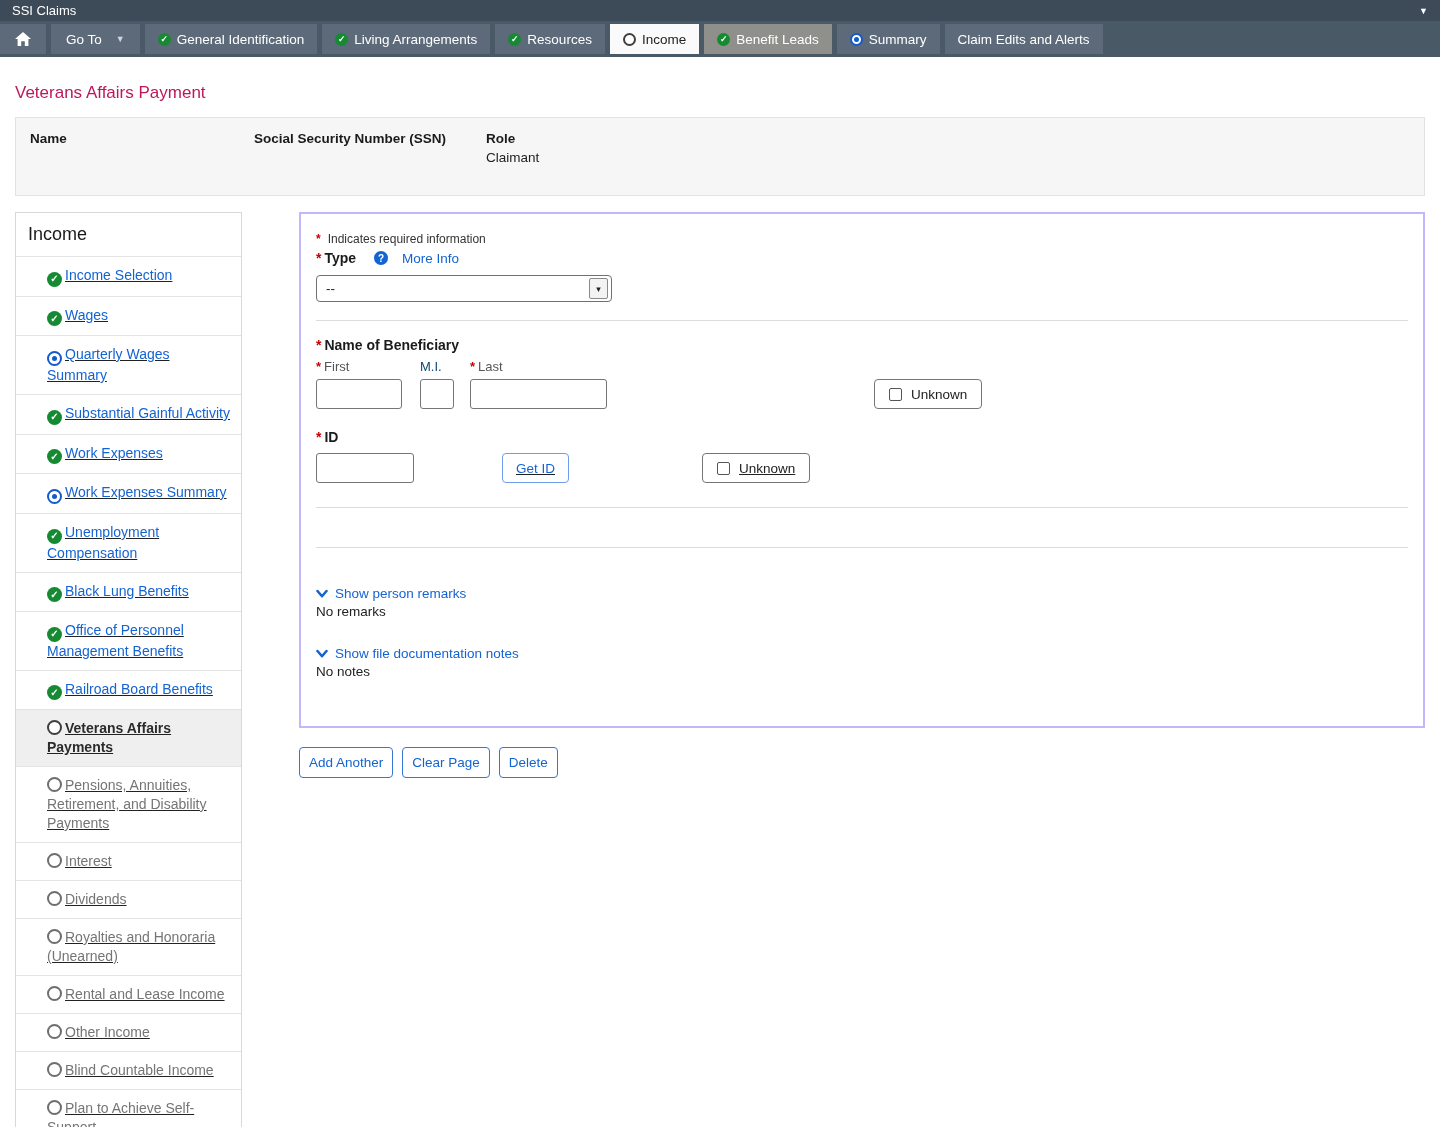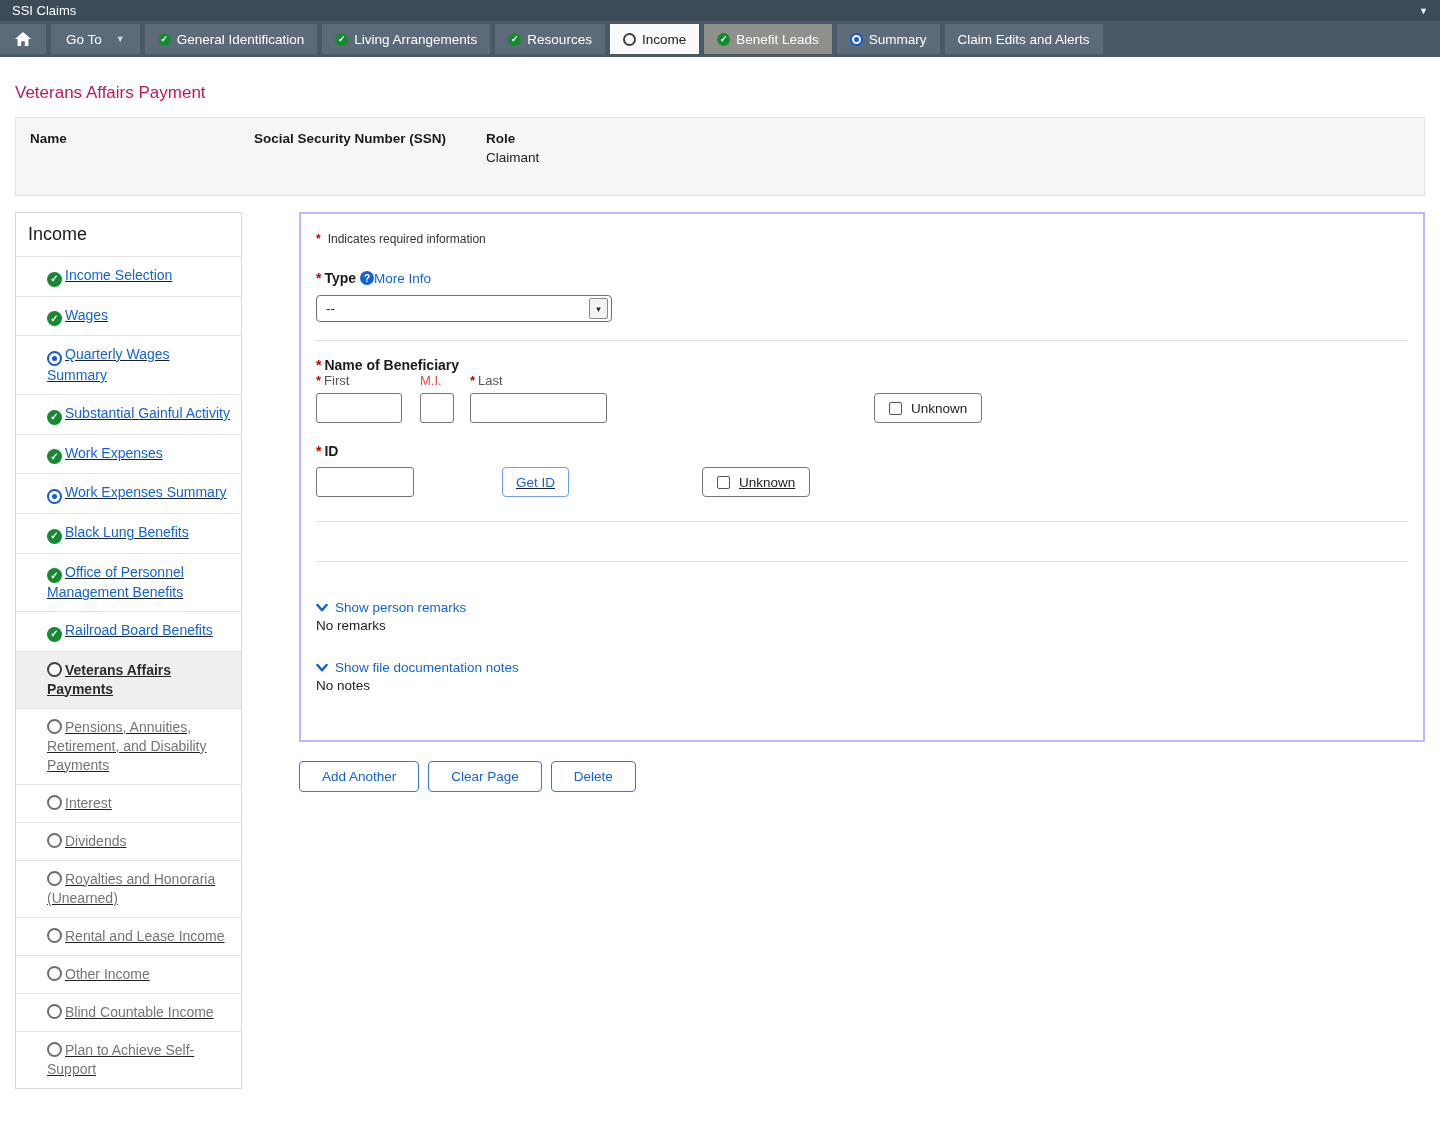--- a/index.html
+++ b/index.html
@@ -66,61 +66,61 @@
   .side-item.not-started .side-label { color: #757575; }
   .side-item.current { background: #efefef; }
   .side-item.current .side-label { color: #2b2b2b; font-weight: bold; }
   
   .main-col { flex: 1; margin-left: 57px; }
   .form-panel { border: 2px solid #c4b5fd; background: #fff; padding: 18px 15px 47px 15px; }
   .req { color: #c40000; margin-right: 3px; font-weight: bold; }
   .required-note { font-size: 12px; color: #333; }
   .required-note .req { margin-right: 7px; }
   .field-title { font-size: 14px; font-weight: bold; color: #1b1b1b; }
-  .type-row { margin-top: 24px; display: flex; align-items: center; gap: 0; }
+  .type-row { margin-top: 4px; display: flex; align-items: center; gap: 14px; }
   .help-ico {
     width: 14px; height: 14px; border-radius: 50%; background: #1463d2; color: #fff;
     font-size: 10px; font-weight: bold; display: inline-flex; align-items: center;
     justify-content: center; margin-left: 4px;
   }
   a.link { color: #1463d2; text-decoration: none; cursor: pointer; font-size: 13.5px; }
   .select {
     margin-top: 9px; width: 296px; height: 27px; border: 1px solid #707070;
     border-radius: 4px; display: flex; align-items: center; justify-content: space-between;
     padding: 0 3px 0 9px; font-size: 13.5px; cursor: pointer; background: #fff;
   }
   .sel-arrow {
     width: 19px; height: 21px; border: 1px solid #8a8a8a; background: #f3f3f3;
     border-radius: 2px; display: flex; align-items: center; justify-content: center;
     font-size: 9px; color: #222;
   }
   .divider { border: none; border-top: 1px solid #dcdcdc; margin: 0; }
   .div-1 { margin-top: 18px; }
   .sec-head { margin-top: 16px; }
-  .labels-and-fields { }
+  .labels-and-fields { margin-top: 6px; }
   .field-row { display: flex; align-items: flex-end; }
   .field { display: flex; flex-direction: column; }
   .field label { font-size: 13px; color: #555; margin-bottom: 5px; }
-  .field label.blue { color: #ef4444; cursor: pointer; }
+  .field label.blue { color: #0c4a6e; cursor: pointer; }
   input.txt {
     height: 30px; border: 1px solid #767676; border-radius: 3px; background: #fff;
     font-size: 14px; padding: 0 6px; font-family: "Liberation Sans", sans-serif;
   }
   .w-first { width: 86px; } .w-mi { width: 34px; margin-left: 18px; }
   .w-last { width: 137px; margin-left: 16px; } .w-id { width: 98px; }
   .check-btn {
     display: inline-flex; align-items: center; gap: 9px; border: 1px solid #767676;
     border-radius: 4px; height: 30px; padding: 0 14px; background: #fff;
     font-size: 13.5px; color: #222; cursor: pointer;
   }
   .checkbox { width: 13px; height: 13px; border: 1.5px solid #555; border-radius: 2px; background: #fff; }
   .btn {
     font-family: "Liberation Sans", sans-serif; font-size: 13.5px; border-radius: 4px;
     cursor: pointer; background: #fff; color: #1463d2; border: 1px solid #3a77d2;
-    padding: 7px 22px;
+    padding: 7px 9px;
   }
   .get-id { height: 30px; padding: 0 13px; border-color: #6f9ced; margin-left: 88px; }
   .ml-unknown1 { margin-left: 267px; }
   .ml-unknown2 { margin-left: 133px; }
   .toggle-row { margin-top: 38px; display: flex; align-items: center; gap: 7px; cursor: pointer; }
   .toggle-row svg { display: block; }
   .empty-text { margin-top: 3px; font-size: 13.5px; color: #222; }
   .toggle-2 { margin-top: 27px; }
   .panel-actions { margin-top: 19px; display: flex; gap: 9px; }
 </style>
@@ -192,20 +192,21 @@
           <div class="side-item complete"><span class="ico ico-complete">✓</span><span class="side-label">Income Selection</span></div>
           <div class="side-item complete"><span class="ico ico-complete">✓</span><span class="side-label">Wages</span></div>
           <div class="side-item in-progress"><span class="ico ico-progress">
               <i class="dot"></i>
             </span><span class="side-label">Quarterly Wages Summary</span></div>
           <div class="side-item complete"><span class="ico ico-complete">✓</span><span class="side-label">Substantial Gainful Activity</span></div>
           <div class="side-item complete"><span class="ico ico-complete">✓</span><span class="side-label">Work Expenses</span></div>
           <div class="side-item in-progress"><span class="ico ico-progress">
               <i class="dot"></i>
             </span><span class="side-label">Work Expenses Summary</span></div>
+          <div class="side-item complete"><span class="ico ico-complete">✓</span><span class="side-label">Unemployment Compensation</span></div>
           <div class="side-item complete"><span class="ico ico-complete">✓</span><span class="side-label">Black Lung Benefits</span></div>
           <div class="side-item complete"><span class="ico ico-complete">✓</span><span class="side-label">Office of Personnel Management Benefits</span></div>
           <div class="side-item complete"><span class="ico ico-complete">✓</span><span class="side-label">Railroad Board Benefits</span></div>
           <div class="side-item current"><span class="ico ico-current"></span><span class="side-label">Veterans Affairs Payments</span></div>
           <div class="side-item not-started"><span class="ico ico-empty"></span><span class="side-label">Pensions, Annuities, Retirement, and Disability Payments</span></div>
           <div class="side-item not-started"><span class="ico ico-empty"></span><span class="side-label">Interest</span></div>
           <div class="side-item not-started"><span class="ico ico-empty"></span><span class="side-label">Dividends</span></div>
           <div class="side-item not-started"><span class="ico ico-empty"></span><span class="side-label">Royalties and Honoraria (Unearned)</span></div>
           <div class="side-item not-started"><span class="ico ico-empty"></span><span class="side-label">Rental and Lease Income</span></div>
           <div class="side-item not-started"><span class="ico ico-empty"></span><span class="side-label">Other Income</span></div>

